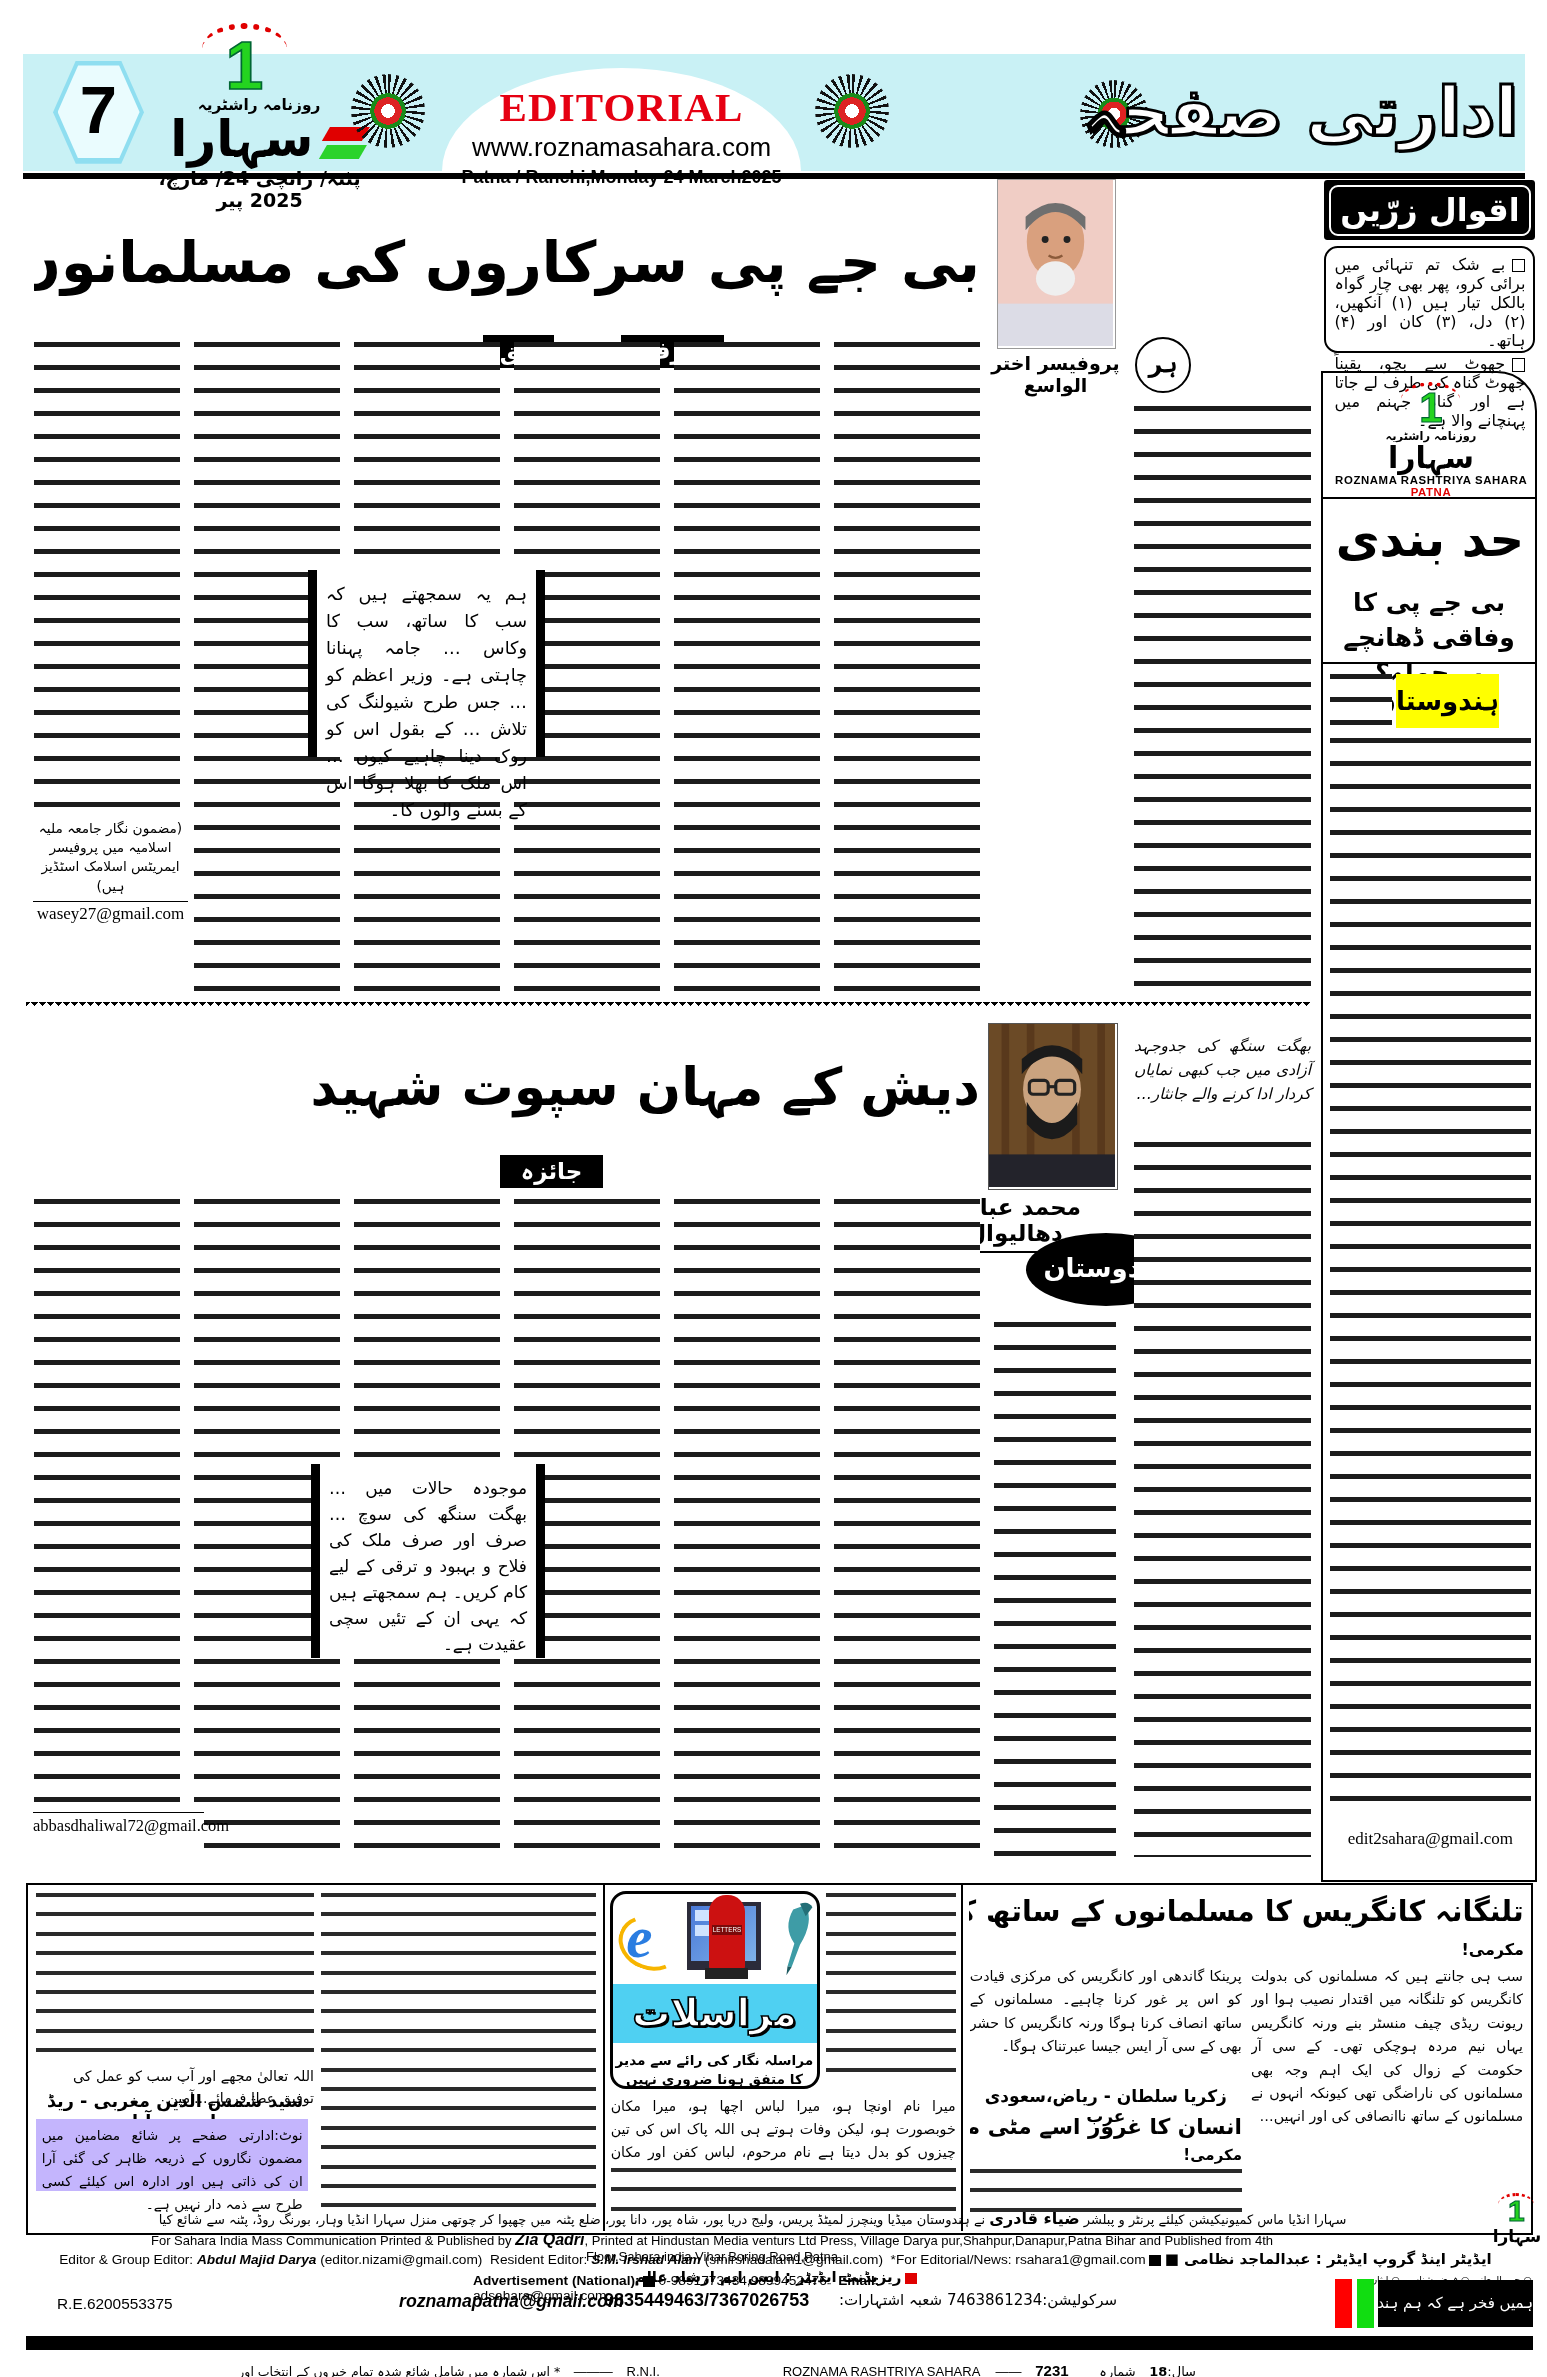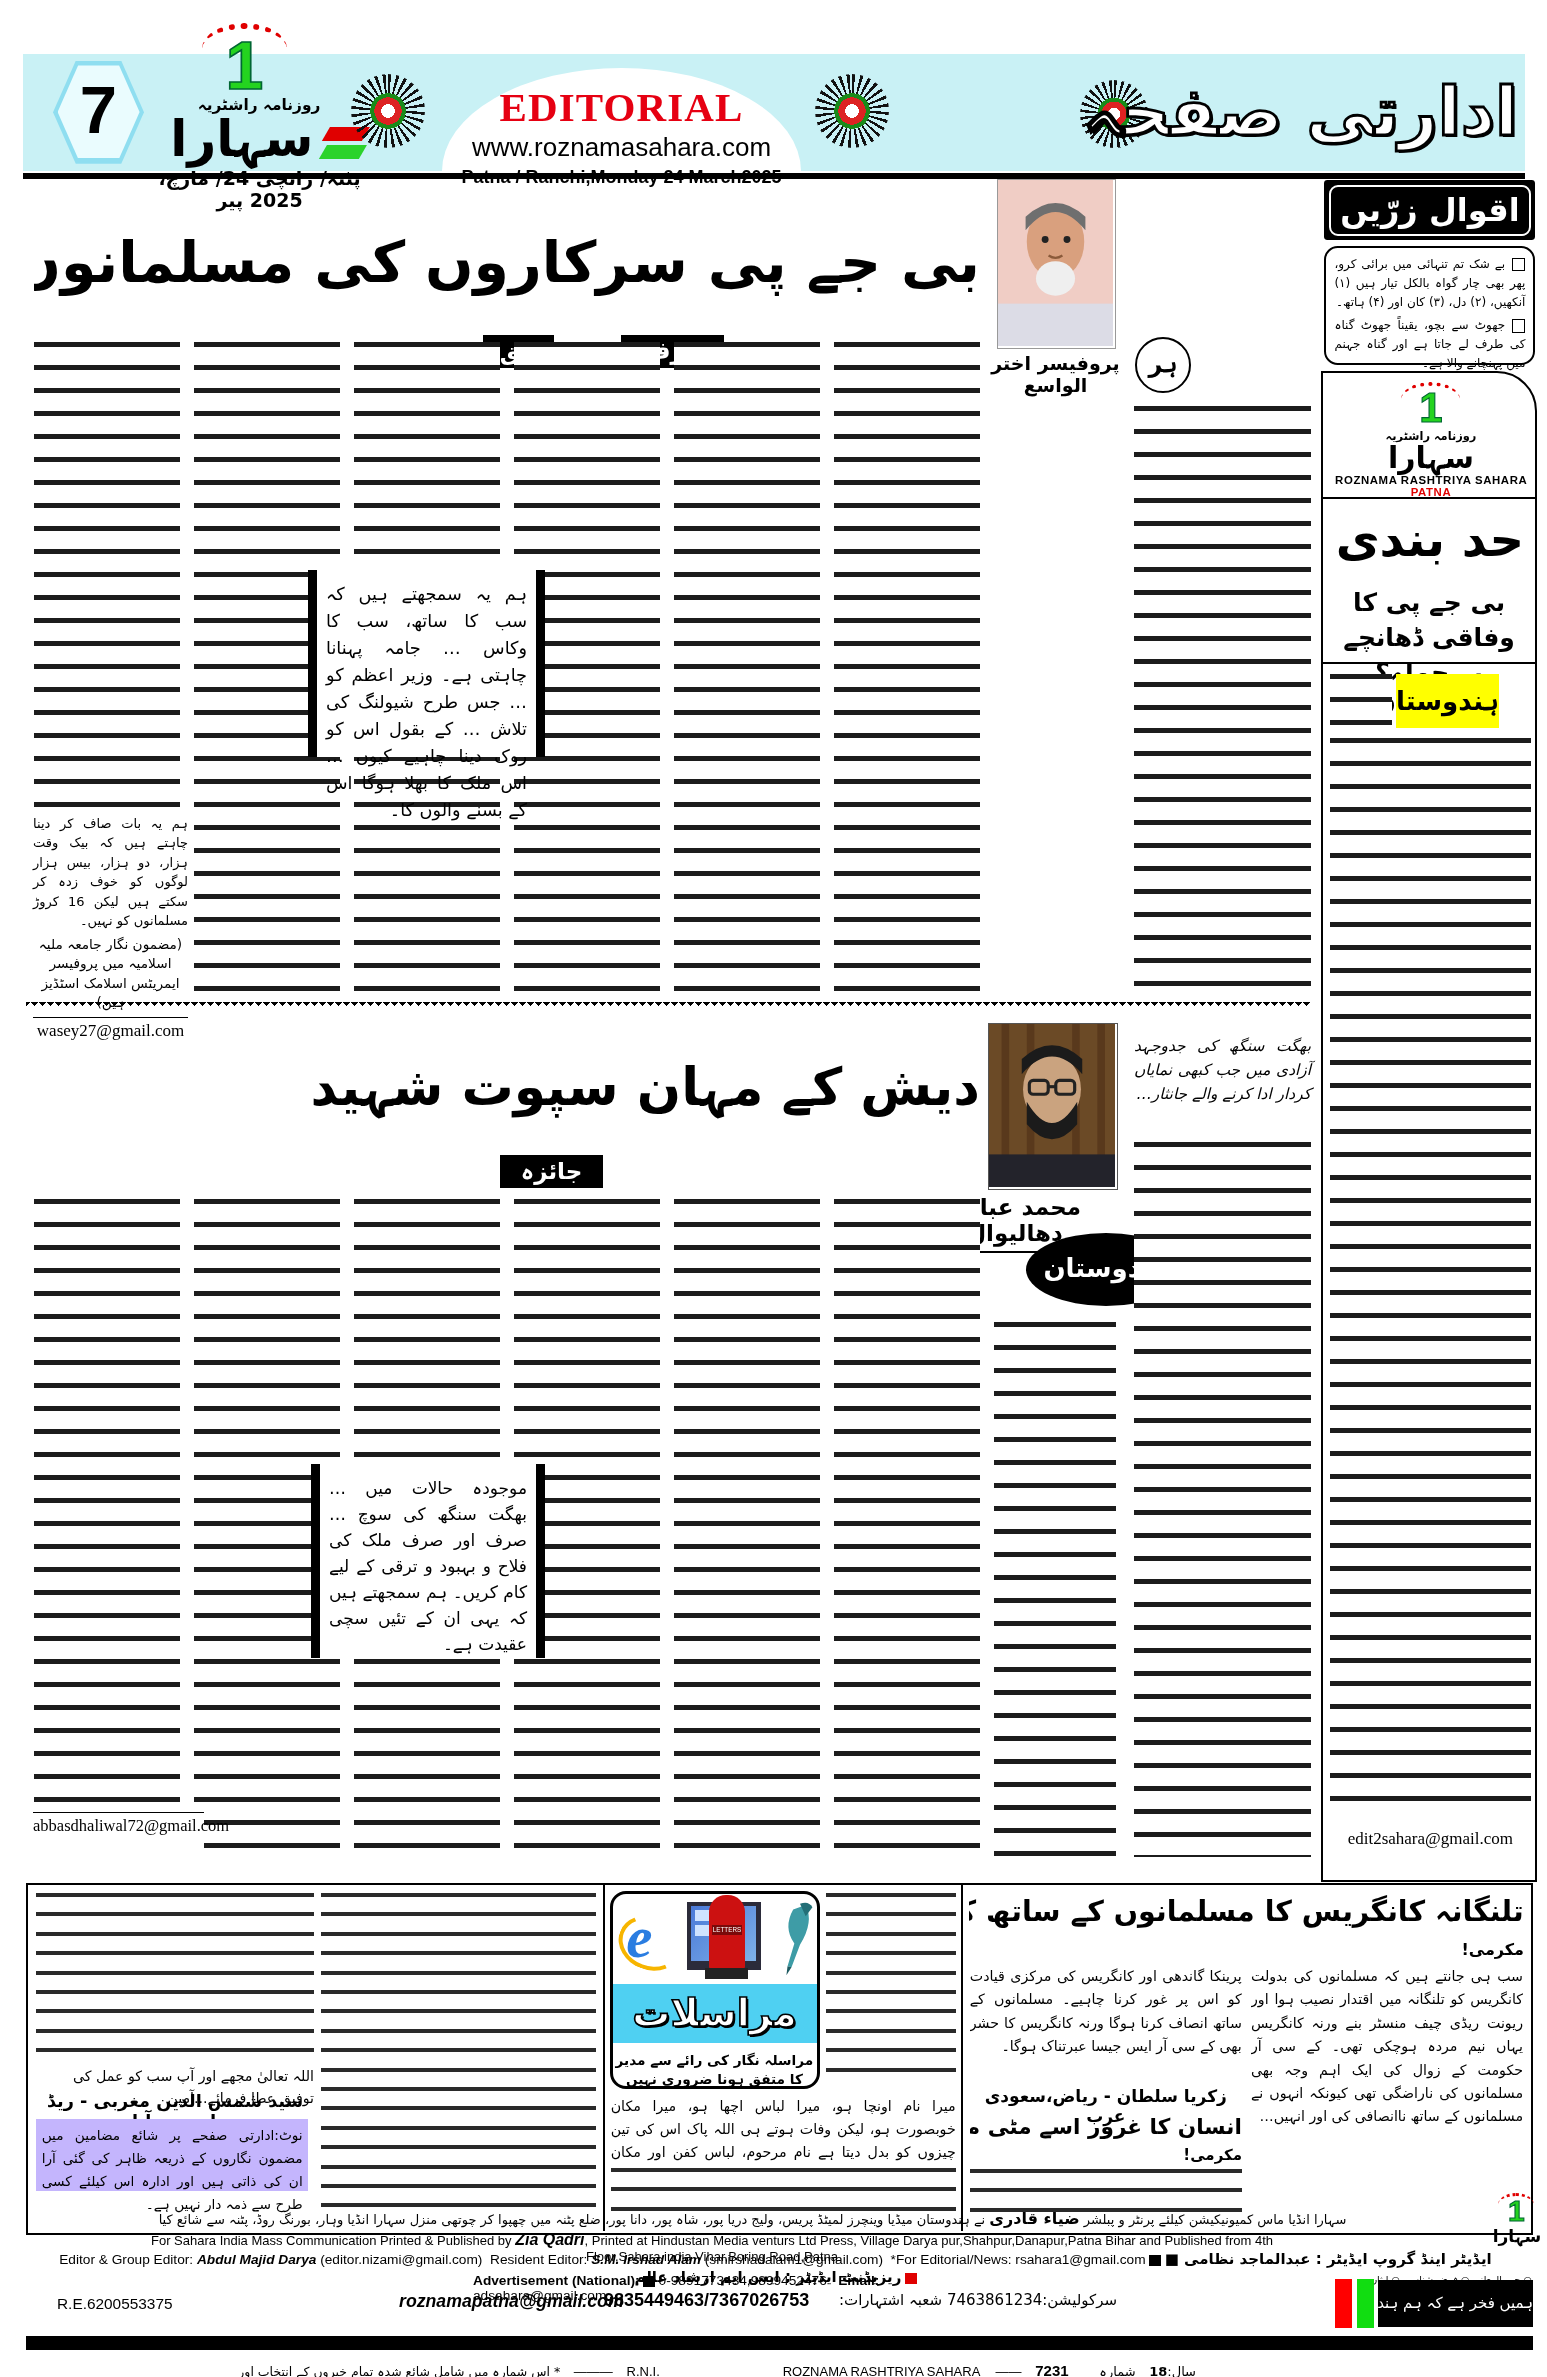--- a/index.html
+++ b/index.html
@@ -92,21 +92,20 @@
     <div class="st" style="flex:1;"></div>
     <div class="st" style="flex:1;"></div>
     <div class="st" style="flex:1;"></div>
     <div class="st" style="flex:1;"></div>
     <div class="st" style="flex:1;"></div>
   </div>
 
   <div class="abs quotebox urdu rt" style="left:308px;top:570px;width:201px;height:164px;padding:11.4px 9px;font-size:17.7px;line-height:27px;text-align:justify;">ہم یہ سمجھتے ہیں کہ سب کا ساتھ، سب کا وکاس … جامہ پہنانا چاہتی ہے۔ وزیر اعظم کو … جس طرح شیولنگ کی تلاش … کے بقول اس کو روک دینا چاہیے کیوں … اس ملک کا بھلا ہوگا اس کے بسنے والوں کا۔</div>
 
   <div class="abs" style="left:33px;top:814px;width:155px;height:181px;background:#fff;">
-    <div class="urdu" style="font-size:13px;line-height:19.4px;text-align:justify;">ہم یہ بات صاف کر دینا چاہتے ہیں کہ بیک وقت ہزار، دو ہزار، بیس ہزار لوگوں کو خوف زدہ کر سکتے ہیں لیکن 16 کروڑ مسلمانوں کو نہیں۔</div>
     <div class="urdu ctr" style="font-size:13.7px;line-height:19.4px;margin-top:4.6px;">(مضمون نگار جامعہ ملیہ اسلامیہ میں پروفیسر ایمریٹس اسلامک اسٹڈیز ہیں)</div>
     <div style="border-top:1.7px solid #000;margin-top:4.6px;"></div>
     <div class="ctr" style="font-family:'Liberation Serif',serif;font-size:17px;margin-top:2.3px;">wasey27@gmail.com</div>
   </div>
 
   <div class="abs zig" style="left:26px;top:1002px;width:1285px;height:8px;"></div>
 
   <div class="abs urdu ctr b" style="left:311px;top:1026px;width:669px;height:131px;font-size:52px;line-height:122px;white-space:nowrap;overflow:hidden;">دیش کے مہان سپوت شہید اعظم بھگت سنگھ</div>
 
   <div class="abs" style="left:988px;top:1023px;width:128px;height:165px;border:1.1px solid #555;">
@@ -149,21 +148,21 @@
     <div style="border-top:1.7px solid #000;"></div>
     <div class="ctr" style="font-family:'Liberation Serif',serif;font-size:16.5px;margin-top:3.4px;">abbasdhaliwal72@gmail.com</div>
   </div>
 
   <div class="abs" style="left:1321px;top:178px;width:218px;height:1705px;">
 
     <div class="abs blackbox" style="left:3.4px;top:2.3px;width:211px;height:60px;border-radius:3.4px;padding:4.6px;box-sizing:border-box;">
       <div class="urdu ctr b" style="border:2.3px solid #fff;border-radius:9px;height:47px;line-height:46px;font-size:32px;color:#fff;">اقوال زرّیں</div>
     </div>
 
-    <div class="abs urdu" style="left:3.4px;top:68px;width:211px;height:119px;border:2.8px solid #000;border-radius:13.7px;box-sizing:border-box;padding:6.8px 8px;font-size:12px;line-height:19px;text-align:justify;">
+    <div class="abs urdu" style="left:3.4px;top:68px;width:211px;height:107px;border:2.8px solid #000;border-radius:13.7px;box-sizing:border-box;padding:6.8px 8px;font-size:16px;line-height:19px;text-align:justify;">
       <div><span class="chk"></span><span>بے شک تم تنہائی میں برائی کرو، پھر بھی چار گواہ بالکل تیار ہیں (۱) آنکھیں، (۲) دل، (۳) کان اور (۴) ہاتھ۔</span></div>
       <div style="margin-top:4.6px;"><span class="chk"></span><span>جھوٹ سے بچو، یقیناً جھوٹ گناہ کی طرف لے جاتا ہے اور گناہ جہنم میں پہنچانے والا ہے۔</span></div>
     </div>
 
     <div class="abs" style="left:0;top:193px;width:216px;height:1511px;border:2.3px solid #000;border-radius:0 40px 0 0;box-sizing:border-box;">
 
       <div class="abs" style="left:34px;top:9px;width:148px;height:108px;text-align:center;">
         <div class="abs" style="left:44px;top:0;width:59px;height:31px;border-top:4.6px dotted #e00000;border-radius:50%;"></div>
         <div class="abs ctr" style="left:51px;top:2.3px;width:46px;font-size:42px;font-weight:bold;color:#24d31f;-webkit-text-stroke:1.1px #063;">1</div>
         <div class="abs urdu ctr b" style="left:0;top:47px;width:148px;font-size:11.4px;">روزنامہ راشٹریہ</div>

